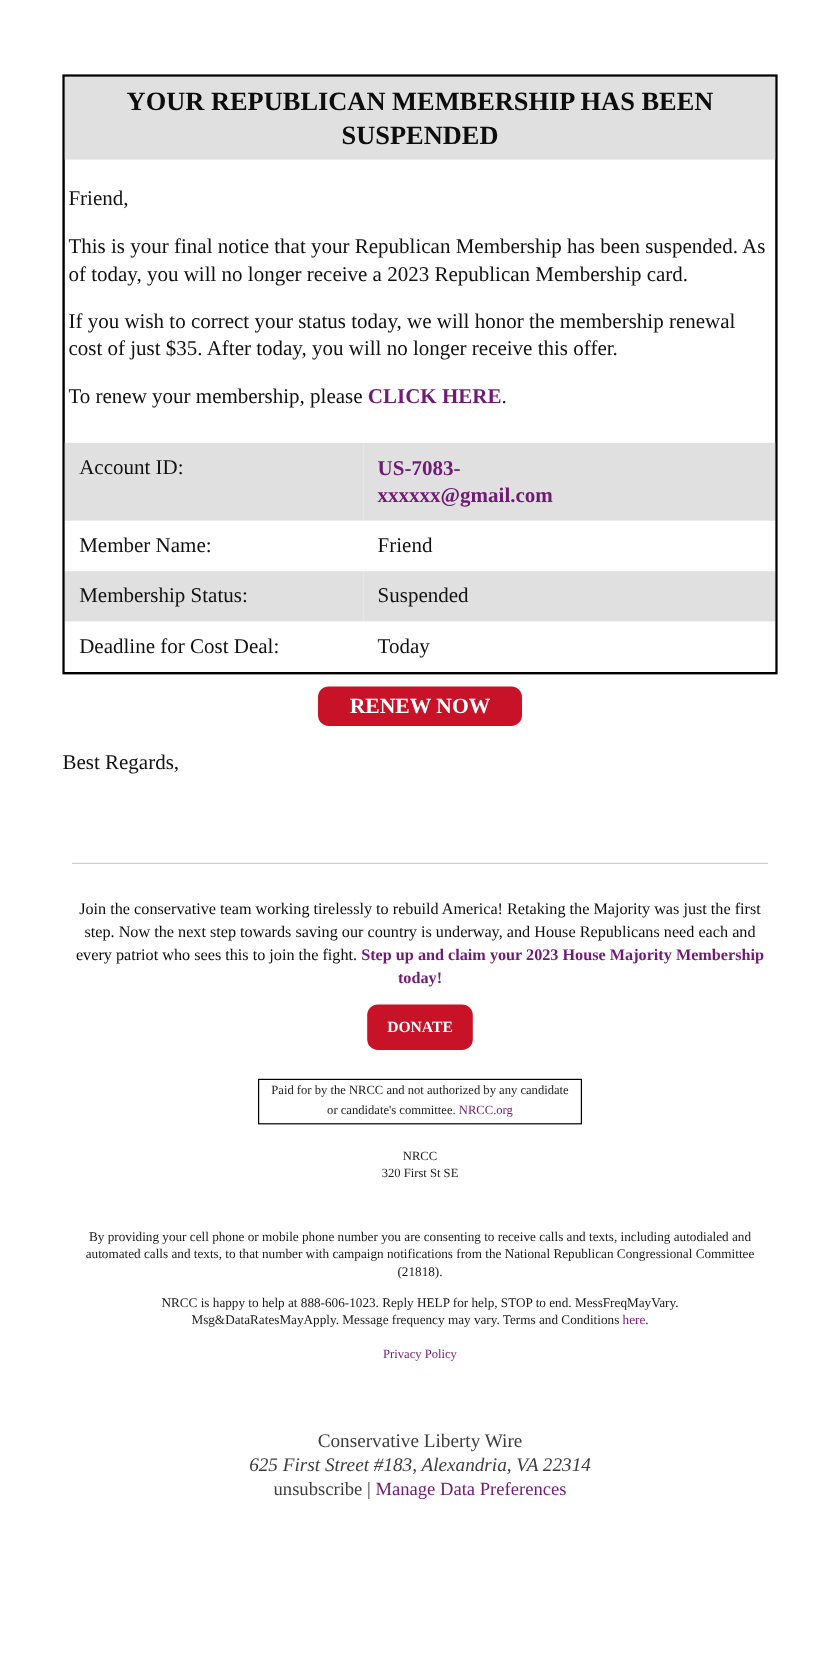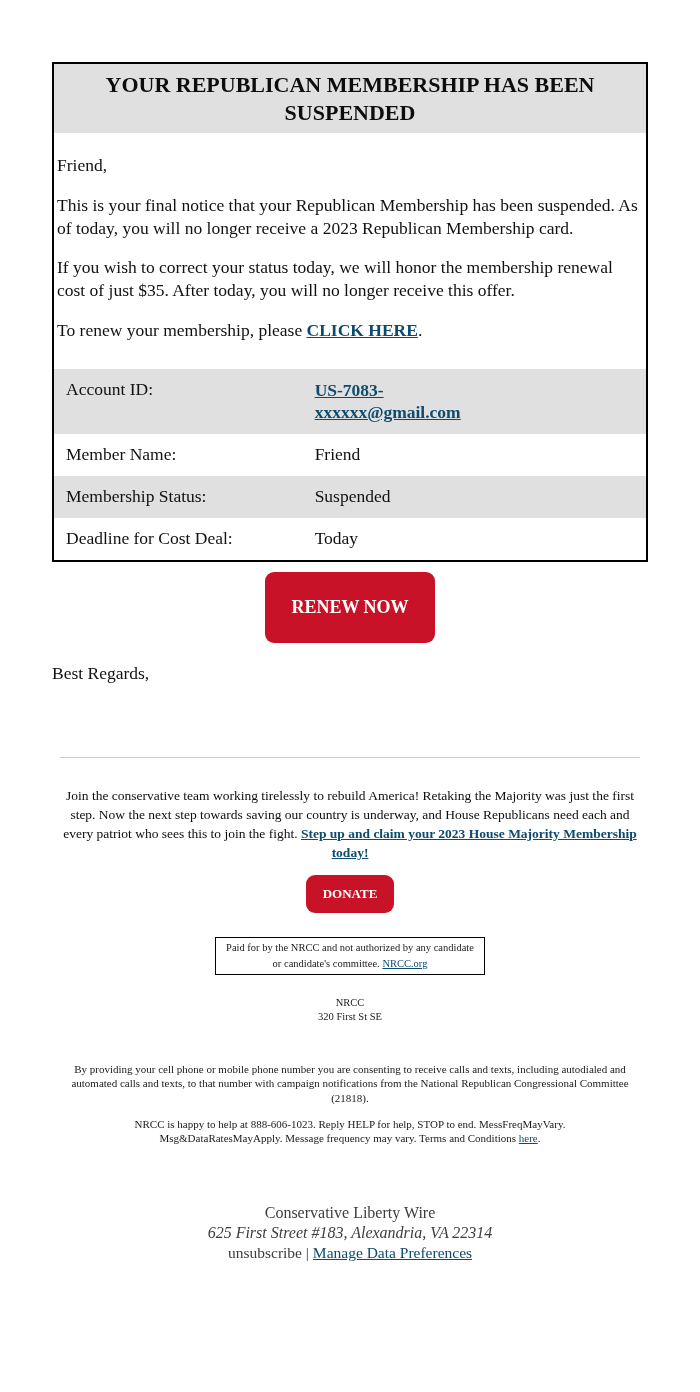--- a/index.html
+++ b/index.html
@@ -31,21 +31,21 @@
     line-height: 1.25;
     color: #0d0d0d;
   }
   .email-body {
     padding: 4px 3px 2px 3px;
     font-size: 17.5px;
     line-height: 1.3;
   }
   .email-body p { margin: 17px 0; }
 
-  a { color: #0c4a6e; text-decoration: underline; cursor: pointer; }
+  a { color: #701a75; cursor: pointer; }
   .bold-link { font-weight: bold; }
 
   
   .info-table {
     width: 100%;
     border-collapse: collapse;
     font-size: 17.5px;
     margin-top: 8px;
   }
   .info-table tr:nth-child(odd) { background: #e0e0e0; }
@@ -63,21 +63,21 @@
   .button-row { text-align: center; }
   .btn-red {
     display: inline-block;
     background: #c81228;
     color: #ffffff;
     font-weight: bold;
     border-radius: 9px;
     text-decoration: none;
     text-align: center;
   }
-  .btn-renew { margin-top: 10px; font-size: 18px; padding: 25px 26px; }
+  .btn-renew { margin-top: 10px; font-size: 18px; padding: 6px 26px; }
   .btn-donate { font-size: 13px; padding: 11px 17px; }
 
   .signoff { font-size: 17.5px; line-height: 1.3; }
   .signoff p { margin: 19px 0; }
 
   
   .divider {
     border: none;
     border-top: 1px solid #cccccc;
     margin: 72px 8px 0 8px;
@@ -197,20 +197,23 @@
     <div class="paidfor-box"><span>Paid for by the NRCC and not authorized by any candidate or candidate's committee. </span><a>NRCC.org</a></div>
 
     <div class="nrcc-address">
       <div>NRCC</div>
       <div>320 First St SE</div>
     </div>
 
     <p class="sms-disclaimer sms-first">By providing your cell phone or mobile phone number you are consenting to receive calls and texts, including autodialed and automated calls and texts, to that number with campaign notifications from the National Republican Congressional Committee (21818).</p>
     <p class="sms-disclaimer sms-second"><span>NRCC is happy to help at 888-606-1023. Reply HELP for help, STOP to end. MessFreqMayVary. Msg&amp;DataRatesMayApply. Message frequency may vary. Terms and Conditions </span><a>here</a><span>.</span></p>
 
+    <p class="privacy-row">
+      <a>Privacy Policy</a>
+    </p>
 
     <div class="sender">
       <div>Conservative Liberty Wire</div>
       <div class="addr-italic">625 First Street #183, Alexandria, VA 22314</div>
       <div class="unsub-line"><span>unsubscribe</span><span> | </span><a>Manage Data Preferences</a></div>
     </div>
 
   </div>
 </div>
 

